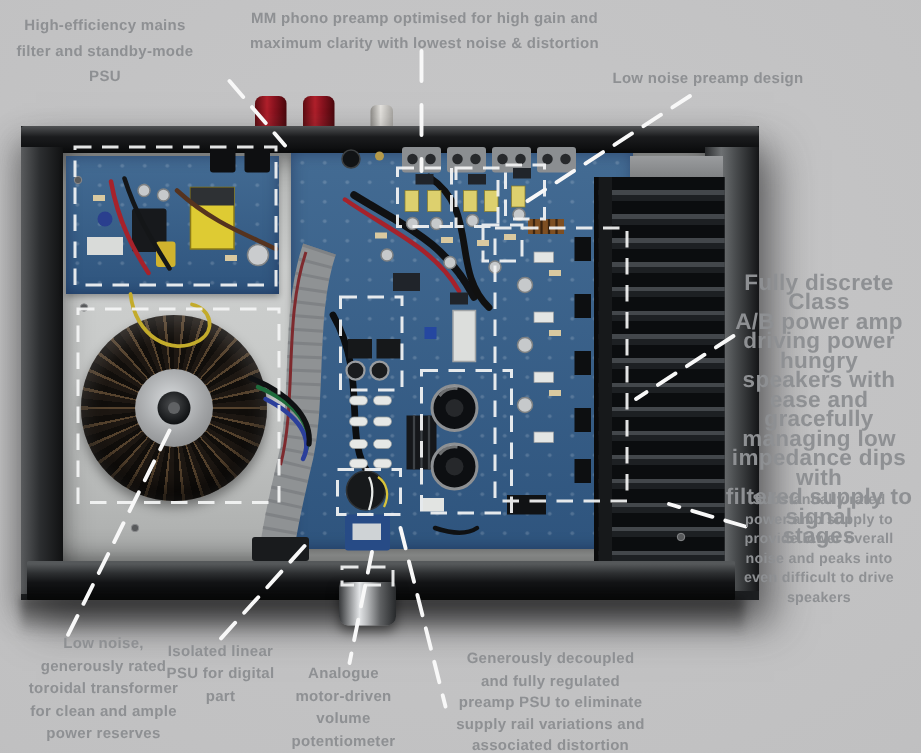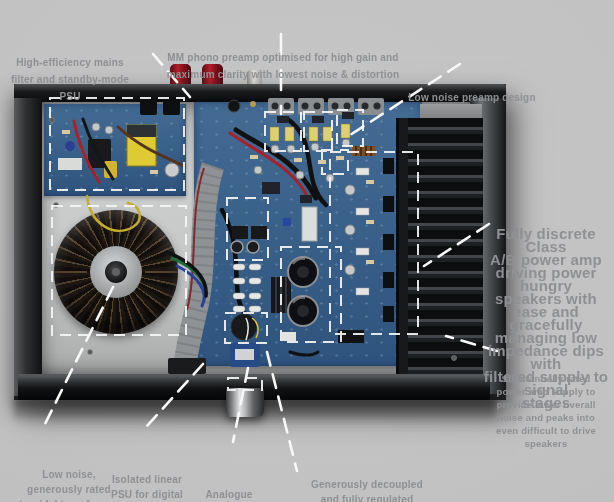--- a/index.html
+++ b/index.html
@@ -2,21 +2,21 @@
 <html><head>
 <meta charset="utf-8">
 <style>
   html,body{margin:0;padding:0;background:#c2c3c4;}
   .stage{position:relative;width:614px;height:502px;overflow:hidden;
          background:radial-gradient(130% 130% at 50% 38%, #c7c7c8 0%, #c0c0c1 60%, #b4b4b5 100%);
          font-family:"Liberation Sans",sans-serif;}
   .abs{position:absolute;}
   
   .note{position:absolute;font:bold 10px/15px "Liberation Sans",sans-serif;color:#8e9093;
-        text-align:center;white-space:pre-line;letter-spacing:.2px;margin-top:45px;}
+        text-align:center;white-space:pre-line;letter-spacing:.2px;}
   #n1{left:0px;   top:9px;   width:140px; line-height:17px;}
   #n2{left:153px; top:4px;   width:260px; line-height:17px;}
   #n3{left:386px; top:45px;  width:172px;}
   #n4{left:478px; top:182px; width:136px; font-size:15px; line-height:13px;}
   #n5{left:478px; top:327px; width:136px; font-size:9.5px; line-height:13px;}
   #n6{left:0px;   top:422px; width:138px;text-align:center;}
   #n7{left:103px; top:427px; width:88px;}
   #n8{left:184px; top:442px; width:90px;}
   #n9{left:288px; top:433px; width:158px; line-height:14.5px;}
   

